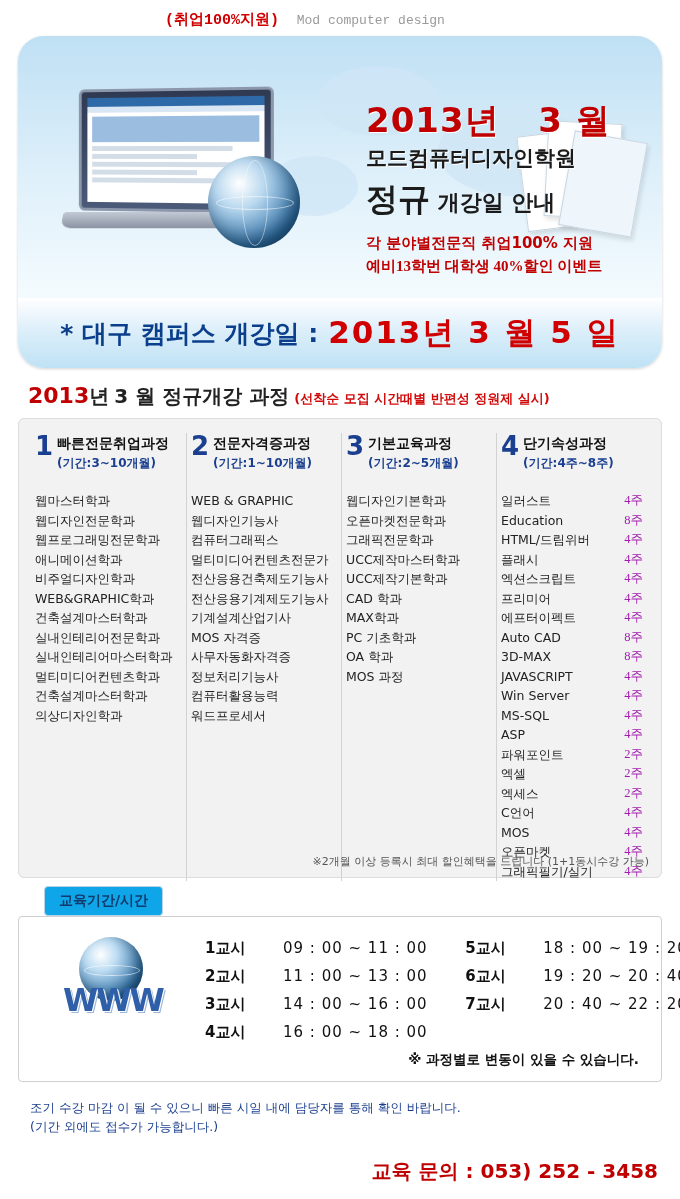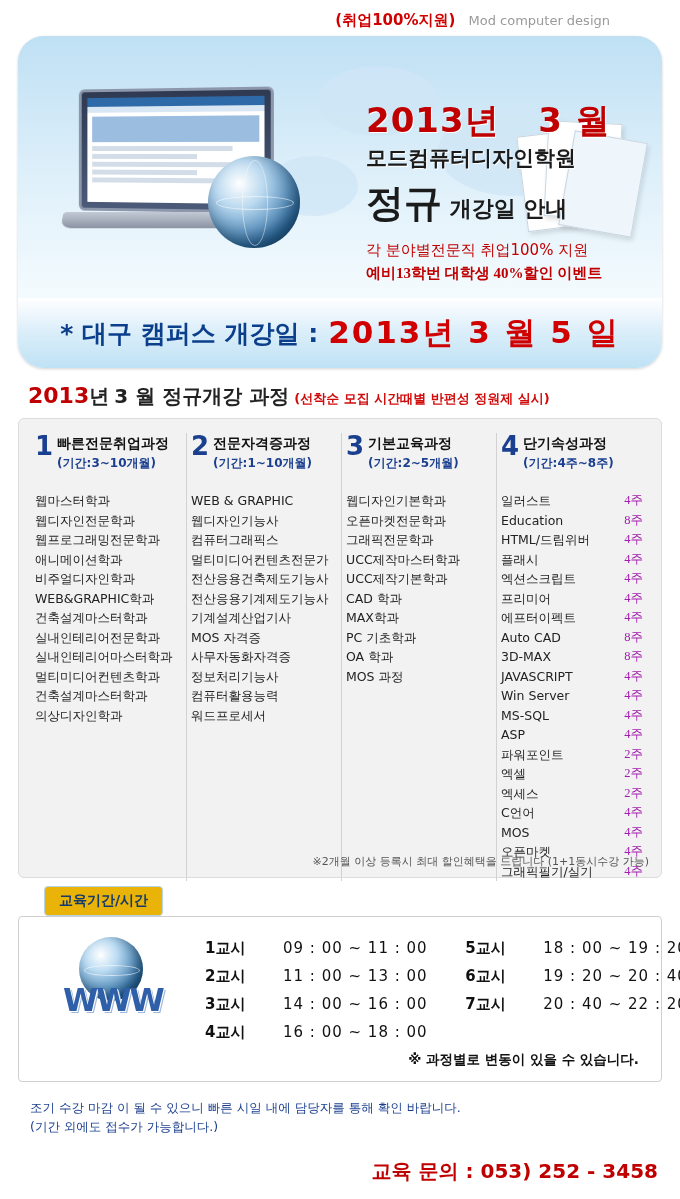--- a/index.html
+++ b/index.html
@@ -10,22 +10,23 @@
     background: #ffffff;
     font-family: "DejaVu Sans", "Liberation Sans", sans-serif;
     position: relative;
     overflow: hidden;
   }
 
   
   .top-line {
     position: absolute;
     top: 10px; left: 0; width: 610px;
-    text-align: right;
+    text-align: center;
     white-space: nowrap;
+    font-family: Liberation Mono, monospace;
   }
   .top-line .promo {
     color: #d00000;
     font-weight: bold;
     font-size: 15px;
   }
   .top-line .brand-en {
     color: #9a9a9a;
     font-size: 13px;
     margin-left: 8px;
@@ -106,23 +107,23 @@
   .hero-text { position:absolute; left:348px; top:62px; width:280px; }
   .hero-date {
     color:#c00000; font-weight:bold; font-size:34px; letter-spacing:1px;
     text-shadow: 1px 1px 0 #ffffff;
   }
   .hero-acad {
     font-size:21px; color:#1b1b1b; font-weight:bold;
     text-shadow: 1px 1px 0 #fff;
   }
   .hero-line2 { margin-top:6px; font-size:22px; color:#1b1b1b; font-weight:bold; }
-  .hero-line2 b { font-size:38px; }
+  .hero-line2 b { font-size:32px; }
   .hero-sub1 {
-    margin-top:12px; color:#c00000; font-weight:normal; font-size:15px;
+    margin-top:12px; color:#c00000; font-weight:bold; font-size:15px;
   }
   .hero-sub2 {
     margin-top:4px; color:#c00000; font-weight:bold; font-size:15px;font-family:Liberation Serif, serif;
   }
 
   
   .hero-bottom {
     position:absolute; left:0; bottom:0; width:644px; height:70px;
     background: linear-gradient(180deg,#ffffff 0%, #ddeffa 45%, #bfe2f5 100%);
     display:flex; align-items:center; justify-content:center;
@@ -163,21 +164,21 @@
   .col.with-weeks li .w { color:#a21caf;font-family:Liberation Serif, serif; }
 
   .panel-note {
     position:absolute; right:12px; bottom:8px;
     font-size:11px; color:#555;
   }
 
   
   .sched-tab {
     position:absolute; top:886px; left:44px;
-    background:#eab308; border:1px solid #b7d3e8;
+    background:#0ea5e9; border:1px solid #b7d3e8;
     border-radius:4px; padding:5px 14px;
     font-size:14px; font-weight:bold; color:#123a6b;
   }
   .sched-box {
     position:absolute; top:916px; left:18px; width:644px; height:166px;
     background:#ffffff; border:1px solid #cfcfcf; border-radius:4px;
   }
   .www-globe {
     position:absolute; left:44px; top:20px; width:96px; height:90px;
   }

